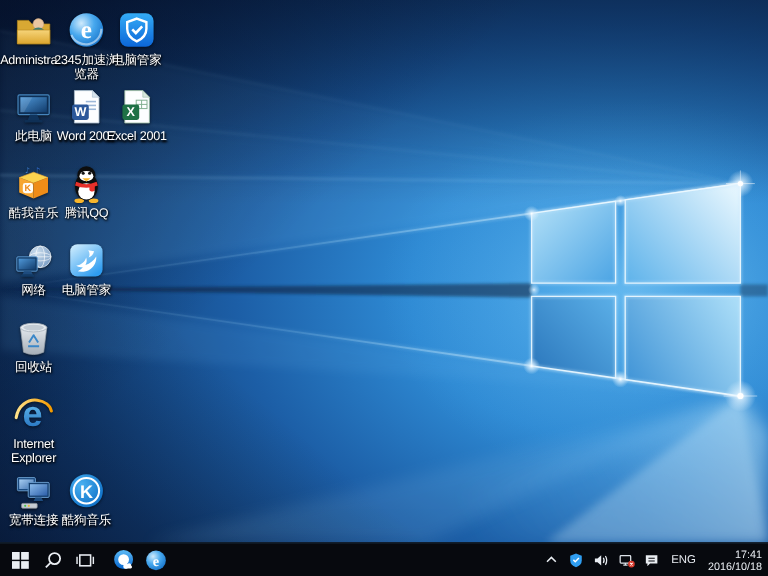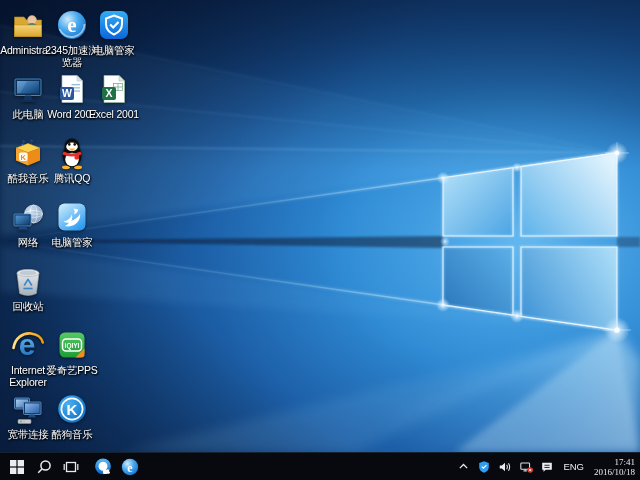--- a/index.html
+++ b/index.html
@@ -19,21 +19,21 @@
     background:#07090e;border-top:1px solid #15222f;box-sizing:border-box;
     display:flex;align-items:center;justify-content:space-between;z-index:5;}
   .tb-left{display:flex;align-items:center;height:100%;padding-left:3px;}
   .tb-btn{width:27px;height:27px;display:flex;align-items:center;justify-content:center;
     background:transparent;border:none;padding:0;}
   .tb-app{margin-left:5px;}
   .tb-right{display:flex;align-items:center;height:100%;gap:5px;padding-right:5px;}
   .tray-btn{width:16px;height:27px;display:flex;align-items:center;justify-content:center;
     background:transparent;border:none;padding:0;}
   .lang{font-size:9.5px;color:#e9edf2;padding:0 3px;}
-  .clock{font-size:9px;line-height:10px;color:#e9edf2;text-align:right;padding-left:2px;font-family:Liberation Serif, serif;}
+  .clock{font-size:9px;line-height:10px;color:#e9edf2;text-align:right;padding-left:2px;}
 </style>
 </head>
 <body>
 
 <svg width="0" height="0" style="position:absolute" aria-hidden="true">
 <defs>
   <radialGradient id="wpBase" cx="0.80" cy="0.54" r="0.95">
     <stop offset="0" stop-color="#4aaaec"></stop>
         <stop offset="0.28" stop-color="#2e8ad4"></stop>
     <stop offset="0.52" stop-color="#1c5ea6"></stop>
@@ -389,31 +389,20 @@
   <div class="dicon" style="left:-2px;top:328px">
     <div class="ico">
       <svg viewBox="0 0 34 34">
           <text x="16" y="27" font-size="30" font-weight="bold" fill="url(#gIEe)" text-anchor="middle" font-family="Liberation Sans, sans-serif">e</text>
           <path d="M2.5 20 C4 10 12 4.5 20 5.5 C26.5 6.3 30.8 10 31.8 14.5" fill="none" stroke="url(#gIEa)" stroke-width="2.6" stroke-linecap="round"></path>
         </svg>
     </div>
     <div class="lbl">Internet Explorer</div>
   </div>
 
-  <div class="dicon" style="left:42px;top:328px">
-    <div class="ico">
-      <svg viewBox="0 0 34 34">
-          <rect x="4.5" y="4.5" width="25" height="25" rx="5.5" fill="url(#gIQ)"></rect>
-          <rect x="7.5" y="11" width="19" height="12" rx="3.5" fill="none" stroke="#fff" stroke-width="1.5"></rect>
-          <text x="17" y="19.8" font-size="6.5" font-weight="bold" fill="#fff" text-anchor="middle" font-family="Liberation Sans, sans-serif">iQIYI</text>
-          <path d="M29.5 20.5 V26.5 Q29.5 29.5 26.5 29.5 H20.5 Z" fill="#f58a1f"></path>
-        </svg>
-    </div>
-    <div class="lbl">爱奇艺PPS</div>
-  </div>
 
   <div class="dicon" style="left:-2px;top:392px">
     <div class="ico">
       <svg viewBox="0 0 34 34">
           <rect x="3.5" y="6" width="15" height="11" rx="1" fill="#1a4a80" stroke="#6b9ecf" stroke-width="0.8"></rect>
           <rect x="5" y="7.5" width="12" height="8" fill="url(#gScr2)"></rect>
           <rect x="12.5" y="10" width="17.5" height="12.5" rx="1" fill="#153e6e" stroke="#6b9ecf" stroke-width="0.8"></rect>
           <rect x="14" y="11.5" width="14.5" height="9.5" fill="url(#gScr3)"></rect>
           <path d="M18.5 22.5 h5 l1.5 3 h-8 z" fill="#1d4b7e"></path>
           <rect x="7" y="27.5" width="13" height="4" rx="1" fill="#c6ccd3" stroke="#8f979f" stroke-width="0.6"></rect>

